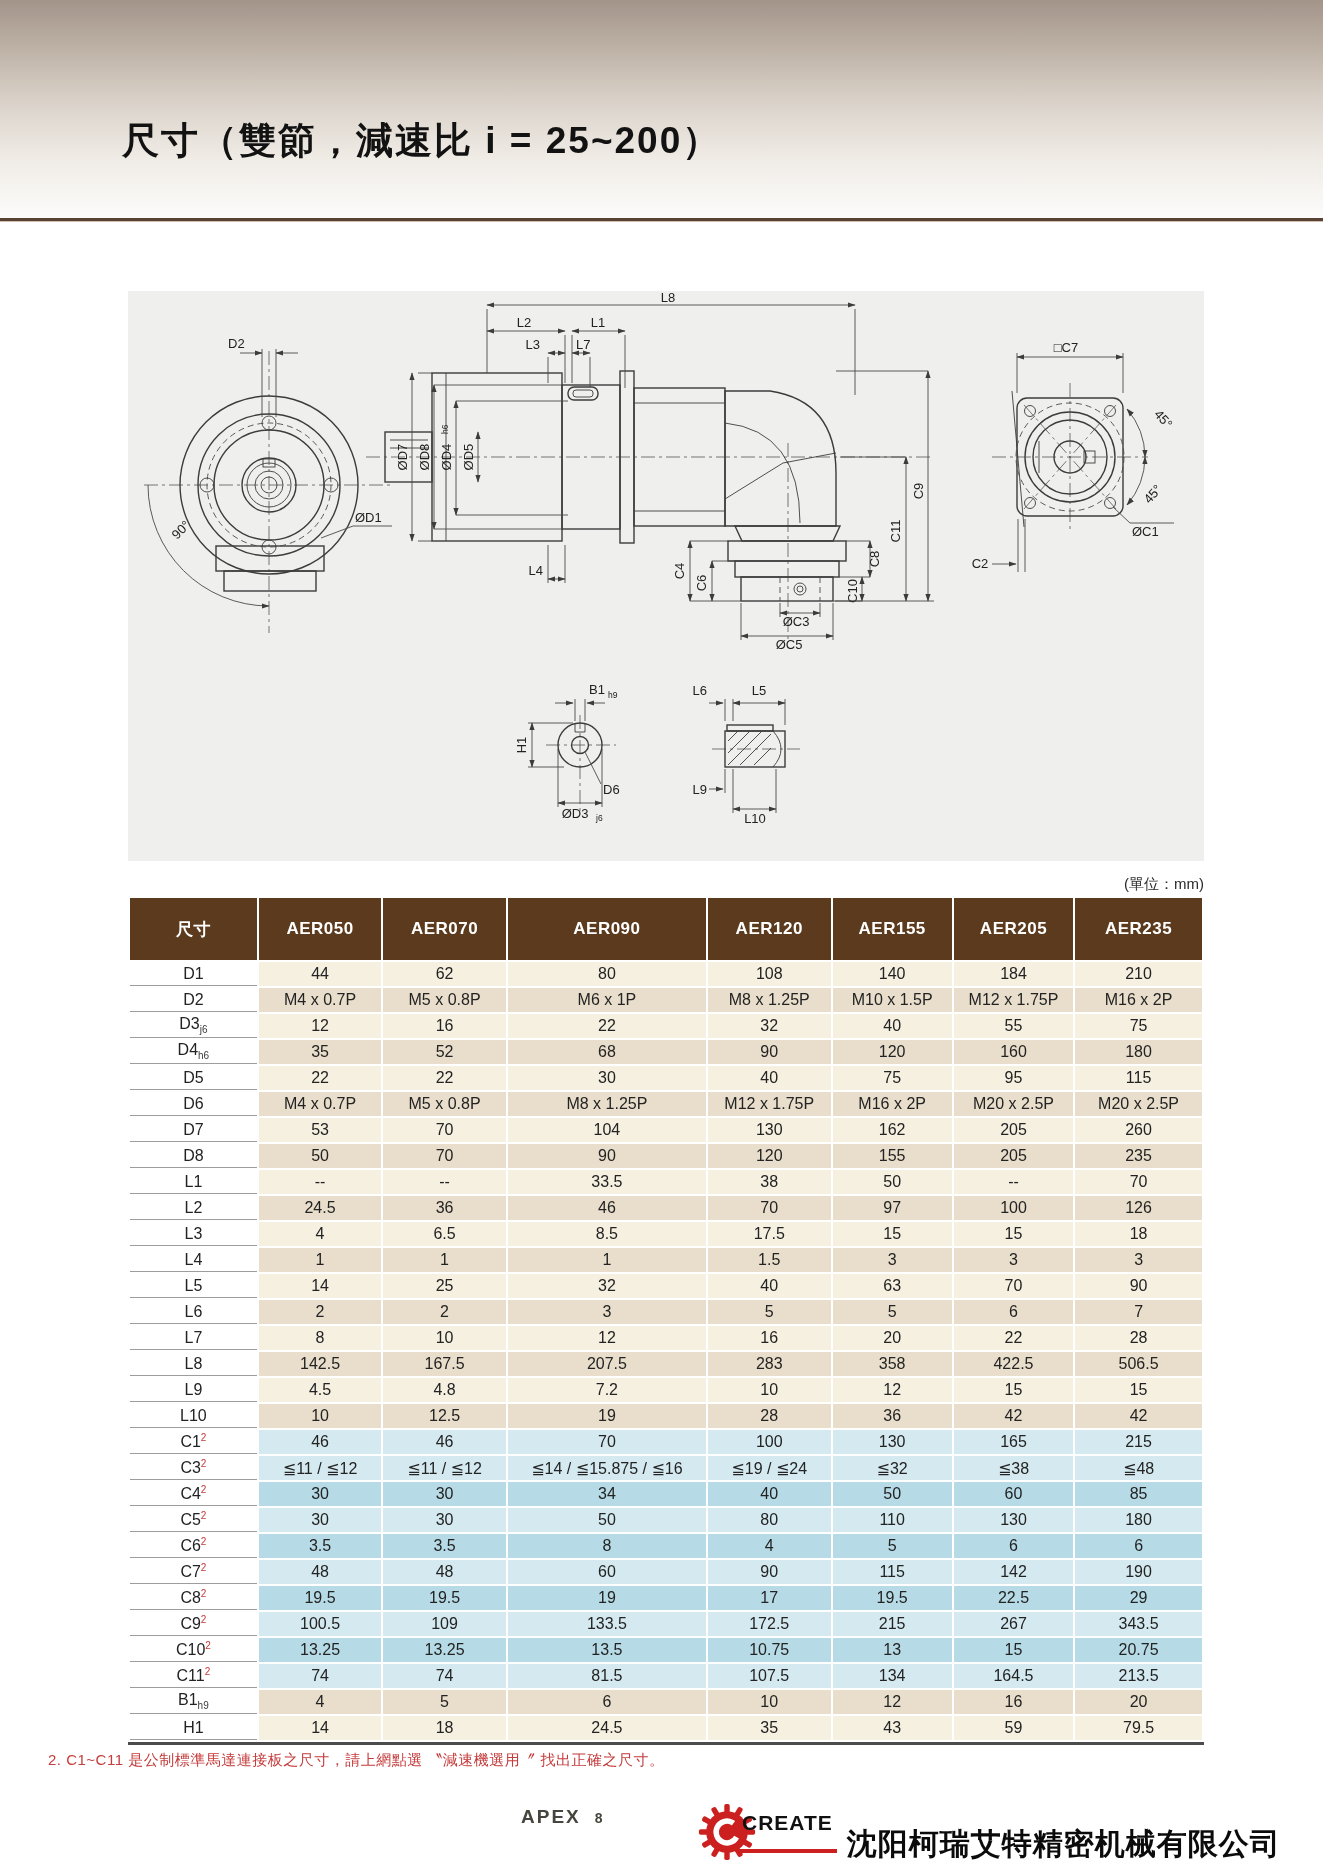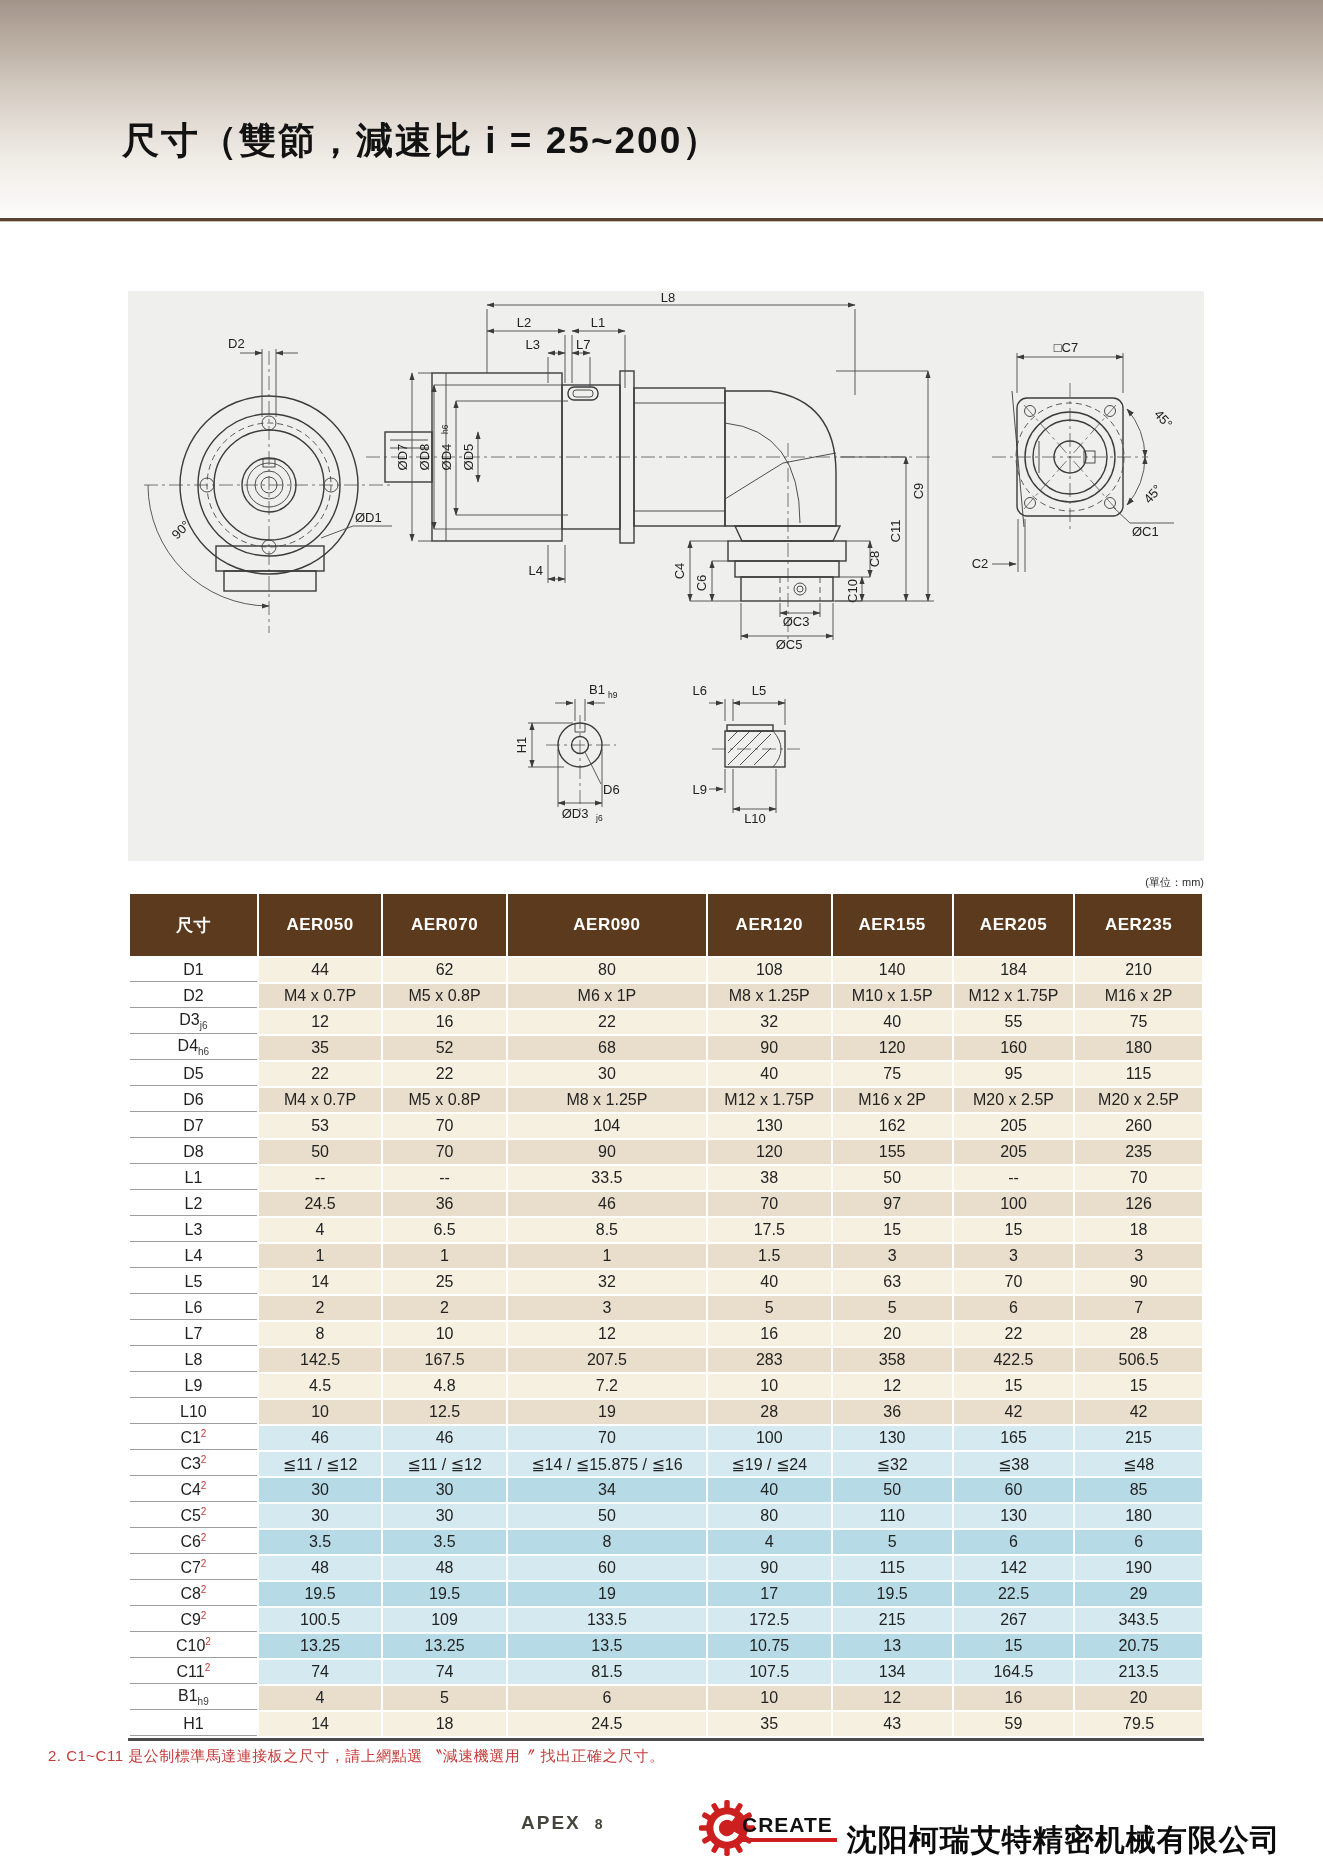--- a/index.html
+++ b/index.html
@@ -16,21 +16,21 @@
   .hero h1{
     margin:12px;position:absolute;left:110px;top:104px;
     font-size:37px;font-weight:bold;color:#121212;letter-spacing:2px;
   }
   .rule{height:3px;background:#5a4334;border-bottom:1px solid #cfc1af;}
   .panel{
     margin:69px 119px 0 128px;width:1076px;height:570px;background:#efefed;
   }
   .unit-note{
     width:1076px;margin:14px 119px 2px 128px;text-align:right;
-    font-size:11px;color:#2b2b2b;
+    font-size:15px;color:#2b2b2b;
   }
   table.dim{
     margin-left:128px;width:1076px;table-layout:fixed;
     border-collapse:separate;border-spacing:2px;
     border-bottom:3px solid #4c4c4c;
   }
   table.dim th{
     background:#5b3a1d;color:#fff;font-size:17px;font-weight:bold;
     height:30px;padding:16px;letter-spacing:.5px;
   }
@@ -42,26 +42,26 @@
   td.lbl sub{font-size:10px;color:#3a3a3a;}
   td.lbl sup{font-size:10px;color:#c63a3a;}
   tr.beige.light td.val{background:#f6f0e1;}
   tr.beige.dark  td.val{background:#e8decb;}
   tr.blue.light  td.val{background:#d5eaf0;}
   tr.blue.dark   td.val{background:#b6dbe6;}
   .footnote{
     margin:6px 0 0 48px;font-size:15px;color:#c53c3c;letter-spacing:.5px;
   }
   .footer{position:relative;height:90px;margin-top:22px;}
-  .brand{position:absolute;left:521px;top:24px;color:#45453d;font-weight:bold;font-size:19px;letter-spacing:2px;}
+  .brand{position:absolute;left:521px;top:14px;color:#45453d;font-weight:bold;font-size:19px;letter-spacing:2px;}
   .brand .pg{font-size:14px;margin-left:14px;}
   .companyblock{position:absolute;left:698px;top:6px;display:flex;align-items:center;}
   .create-text{
     font-weight:bold;font-size:21px;color:#111;letter-spacing:1px;
-    border-bottom:4px solid #cc2020;padding:0 4px 1px 2px;margin-left:-16px;background:transparent;
+    border-bottom:4px solid #cc2020;padding:0 4px 14px 2px;margin-left:-16px;background:transparent;
   }
   .company-name{font-weight:bold;font-size:30px;color:#0b0b0b;margin-left:10px;letter-spacing:1px;white-space:nowrap;margin-top:26px;}
   
   svg text{font-family:"Liberation Sans","DejaVu Sans",sans-serif;}
   .ln{fill:none;stroke:#3c3c3c;stroke-width:1.4;}
   .tn{fill:none;stroke:#3c3c3c;stroke-width:.9;}
   .dim{fill:none;stroke:#4a4a4a;stroke-width:.9;}
   .cl{fill:none;stroke:#565656;stroke-width:.8;stroke-dasharray:14 4 3 4;}
   .dsh{fill:none;stroke:#4a4a4a;stroke-width:.9;stroke-dasharray:6 4;}
   .lbl-t{font-size:13px;fill:#222;}

